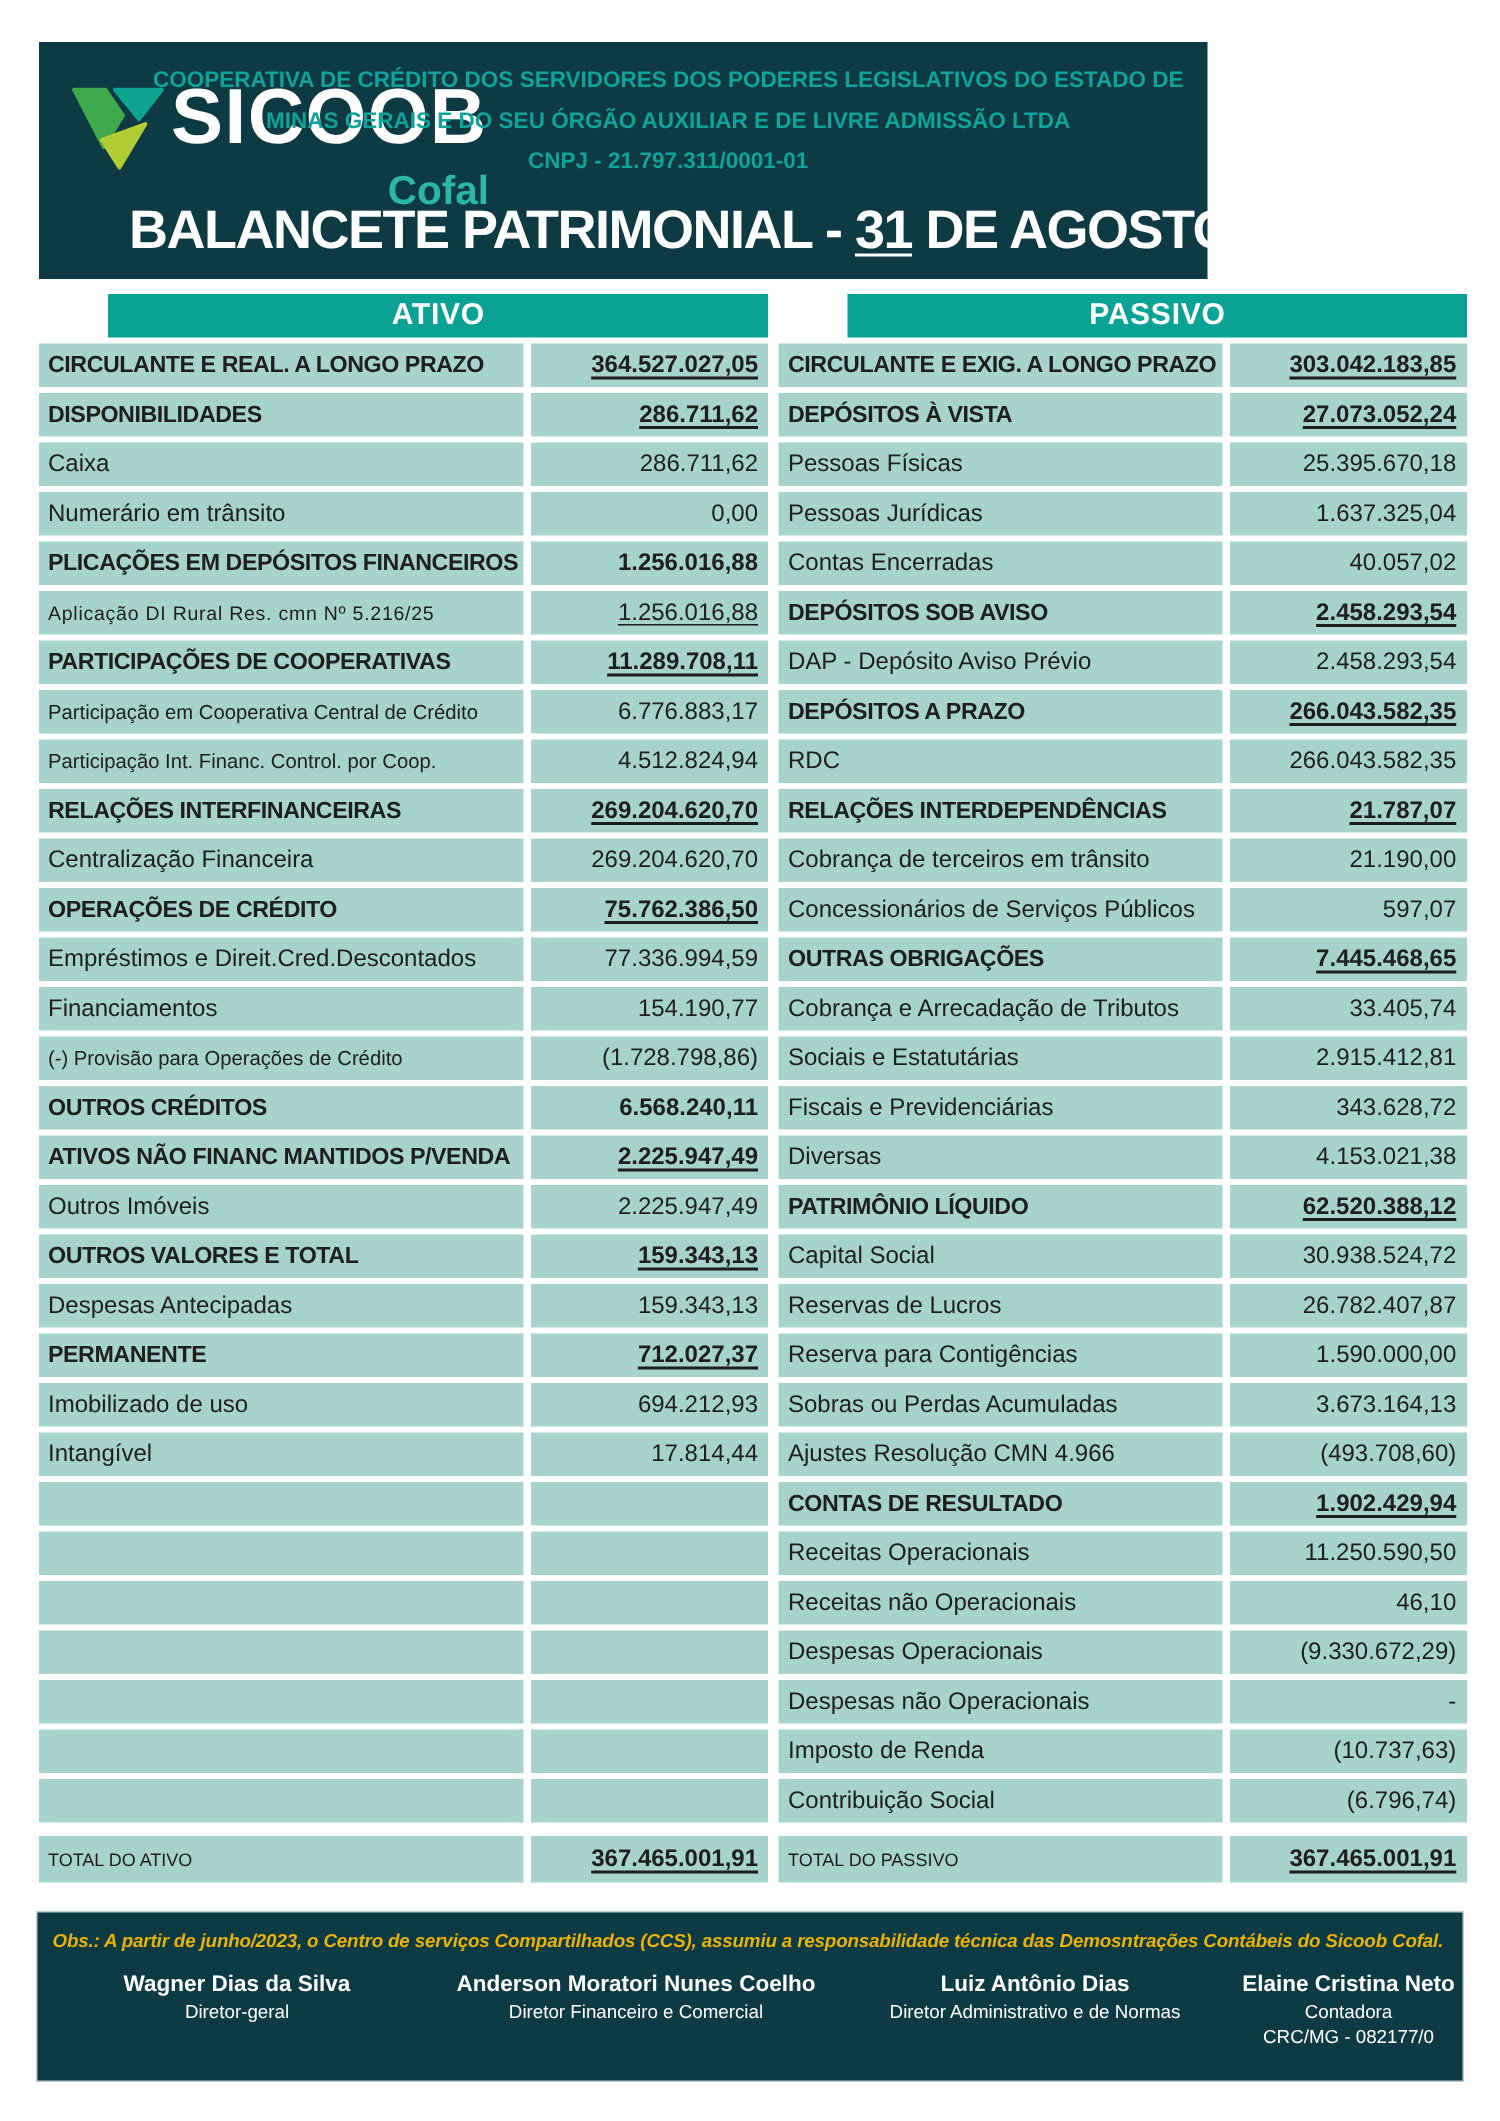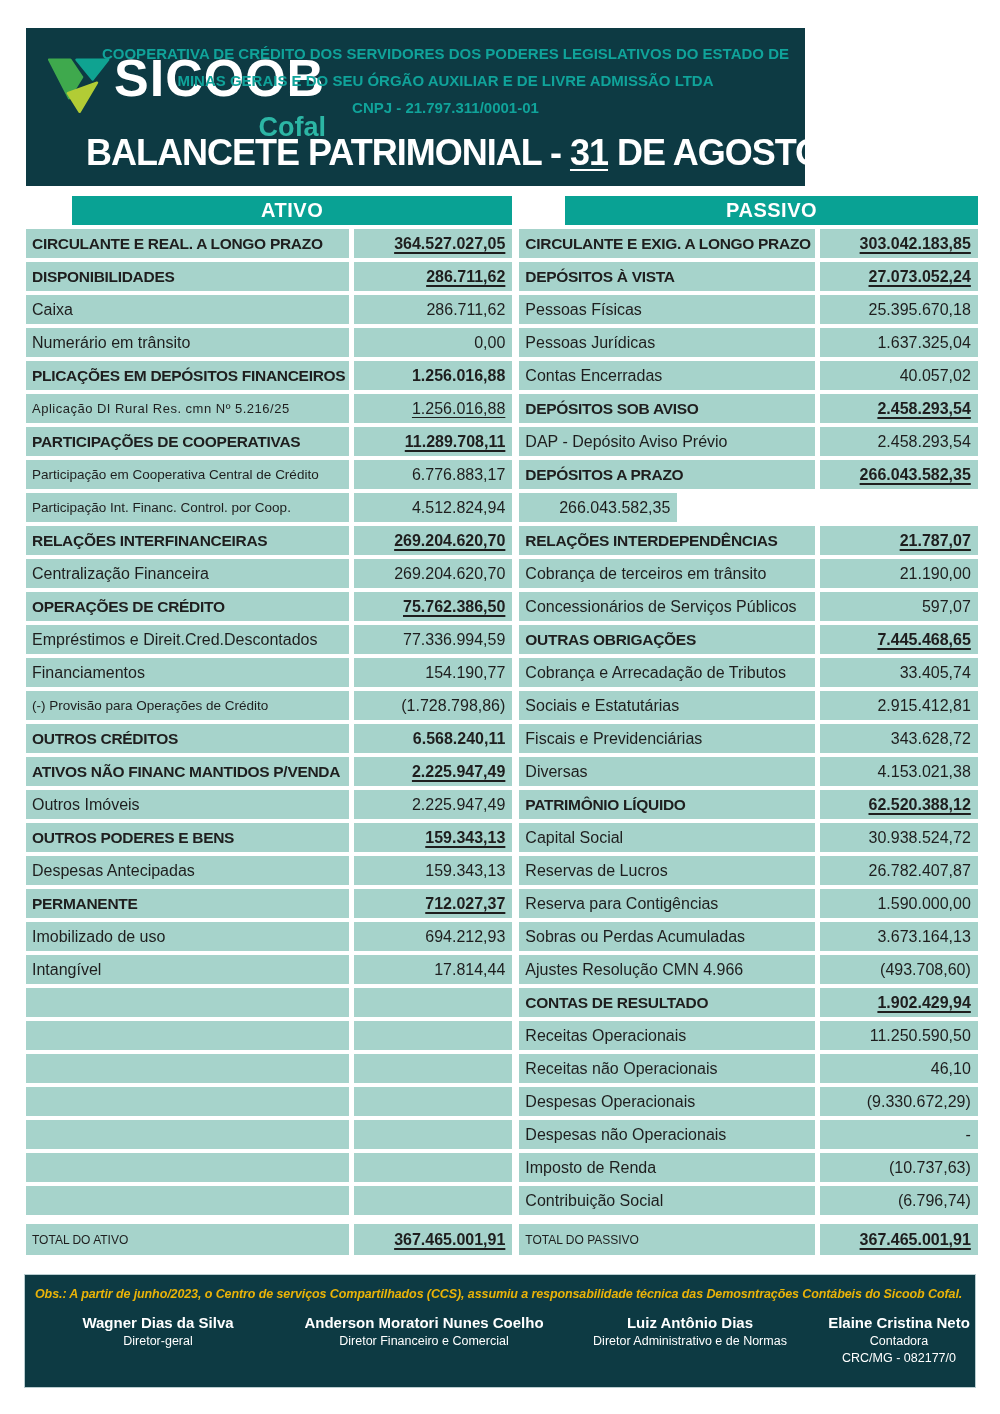--- a/index.html
+++ b/index.html
@@ -142,21 +142,21 @@
           </div>
           <div class="trow section">
             <div class="cl">ATIVOS NÃO FINANC MANTIDOS P/VENDA</div>
             <div class="cv">2.225.947,49</div>
           </div>
           <div class="trow item">
             <div class="cl">Outros Imóveis</div>
             <div class="cv">2.225.947,49</div>
           </div>
           <div class="trow section">
-            <div class="cl">OUTROS PODERES E BENS</div>
+            <div class="cl">OUTROS VALORES E TOTAL</div>
             <div class="cv">159.343,13</div>
           </div>
           <div class="trow item">
             <div class="cl">Despesas Antecipadas</div>
             <div class="cv">159.343,13</div>
           </div>
           <div class="trow section">
             <div class="cl">PERMANENTE</div>
             <div class="cv">712.027,37</div>
           </div>
@@ -231,20 +231,21 @@
           </div>
           <div class="trow item">
             <div class="cl">DAP - Depósito Aviso Prévio</div>
             <div class="cv">2.458.293,54</div>
           </div>
           <div class="trow section">
             <div class="cl">DEPÓSITOS A PRAZO</div>
             <div class="cv">266.043.582,35</div>
           </div>
           <div class="trow item">
+            <div class="cl">RDC</div>
             <div class="cv">266.043.582,35</div>
           </div>
           <div class="trow section">
             <div class="cl">RELAÇÕES INTERDEPENDÊNCIAS</div>
             <div class="cv">21.787,07</div>
           </div>
           <div class="trow item">
             <div class="cl">Cobrança de terceiros em trânsito</div>
             <div class="cv">21.190,00</div>
           </div>

